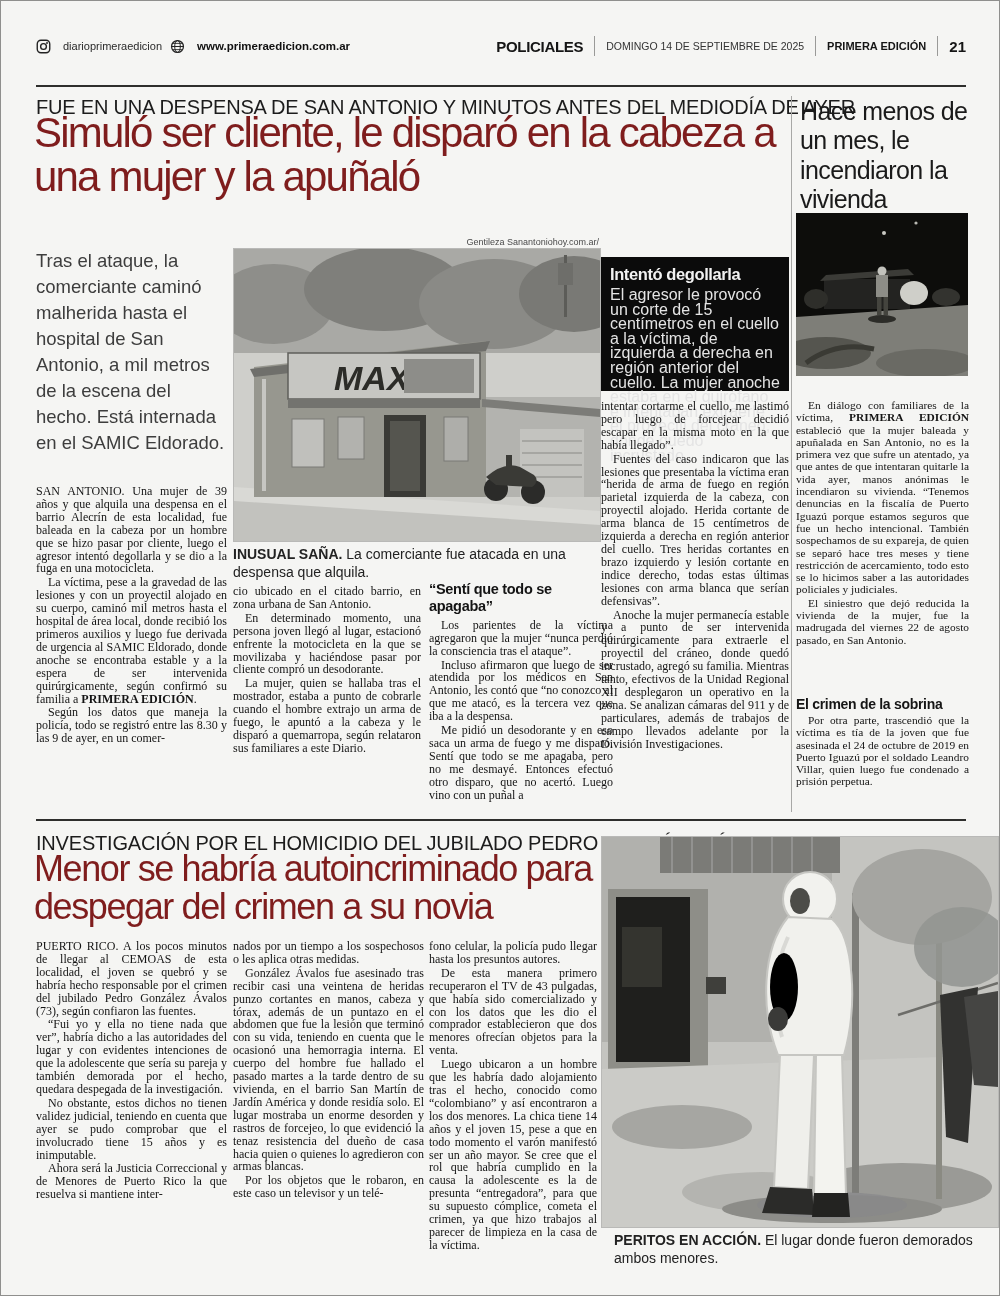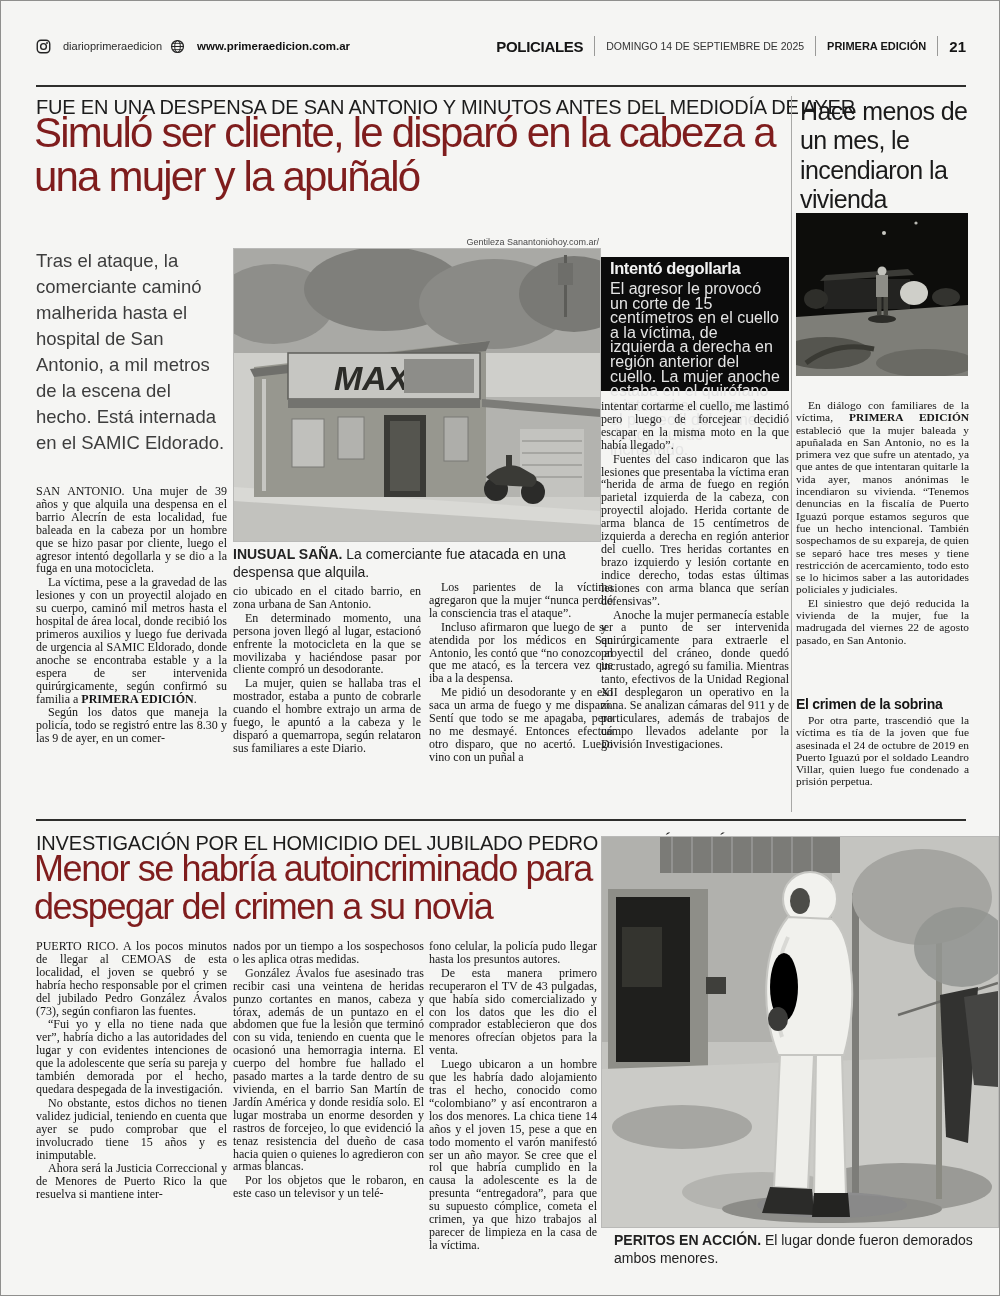--- a/index.html
+++ b/index.html
@@ -44,21 +44,21 @@
   .credit{position:absolute;left:232px;top:236px;width:366px;text-align:right;font-size:9px;color:#4a4a4a;}
   .photo{position:absolute;display:block;}
   .ph-main{left:232px;top:247px;width:366px;height:292px;border:1px solid #b9b9b7;}
   .caption{position:absolute;font-size:14px;color:#222;line-height:1.25;}
   .cap1{left:232px;top:545px;width:366px;}
   .cap2{left:600px;top:1231px;width:396px;padding-left:13px;}
   .cap-lead{font-weight:bold;}
 
   
   .infobox{position:absolute;left:600px;top:256px;width:188px;height:134px;background:#0b0b0b;color:#f2f2f2;
-           box-sizing:border-box;padding:2px 9px;}
+           box-sizing:border-box;padding:8px 9px;}
   .infobox h3{margin:0 0 4px 0;font-size:16.5px;letter-spacing:-0.4px;}
   .infobox p{margin:0;font-size:16px;line-height:14.6px;color:#e4e4e4;}
 
   
   .vrule{position:absolute;left:790px;top:95px;width:1px;height:716px;background:#a8a8a6;}
   .sb-head{position:absolute;left:799px;top:96px;width:175px;font-size:25px;line-height:1.17;
            letter-spacing:-0.6px;color:#1a1a1a;}
   .ph-night{left:795px;top:212px;width:172px;height:163px;}
   .sb-body{left:795px;top:398px;width:173px;height:292px;font-size:11.4px;line-height:12.3px;}
   .sb-sub{position:absolute;left:795px;top:695px;width:173px;font-weight:bold;font-size:14px;letter-spacing:-0.3px;}
@@ -167,20 +167,21 @@
     <span class="cap-lead">INUSUAL SAÑA.</span><span> La comerciante fue atacada en una despensa que alquila.</span>
   </div>
 
   <div class="bodycol col2m">
     <p><span>cio ubicado en el citado barrio, en zona urbana de San Antonio.</span></p>
     <p class="ind"><span>En determinado momento, una persona joven llegó al lugar, estacionó enfrente la motocicleta en la que se movilizaba y haciéndose pasar por cliente compró un desodorante.</span></p>
     <p class="ind"><span>La mujer, quien se hallaba tras el mostrador, estaba a punto de cobrarle cuando el hombre extrajo un arma de fuego, le apuntó a la cabeza y le disparó a quemarropa, según relataron sus familiares a este Diario.</span></p>
   </div>
 
   <div class="bodycol col3m">
+    <h4 class="subhead">“Sentí que todo se apagaba”</h4>
     <p class="ind"><span>Los parientes de la víctima agregaron que la mujer “nunca perdió la consciencia tras el ataque”.</span></p>
     <p class="ind"><span>Incluso afirmaron que luego de ser atendida por los médicos en San Antonio, les contó  que “no conozco al que me atacó, es la tercera vez que iba a la despensa.</span></p>
     <p class="ind"><span>Me pidió un desodorante y en eso saca un arma de fuego y me disparó. Sentí que todo se me apagaba, pero no me desmayé. Entonces efectuó otro disparo, que no acertó. Luego vino con un puñal a</span></p>
   </div>
 
   <div class="infobox">
     <h3>Intentó degollarla</h3>
     <p>El agresor le provocó un corte de 15 centímetros en el cuello a la víctima, de izquierda a derecha en región anterior del cuello. La mujer anoche estaba en el quirófano e intentaban extraerle el proyectil del cráneo, donde quedó incrustado.</p>
   </div>
 

